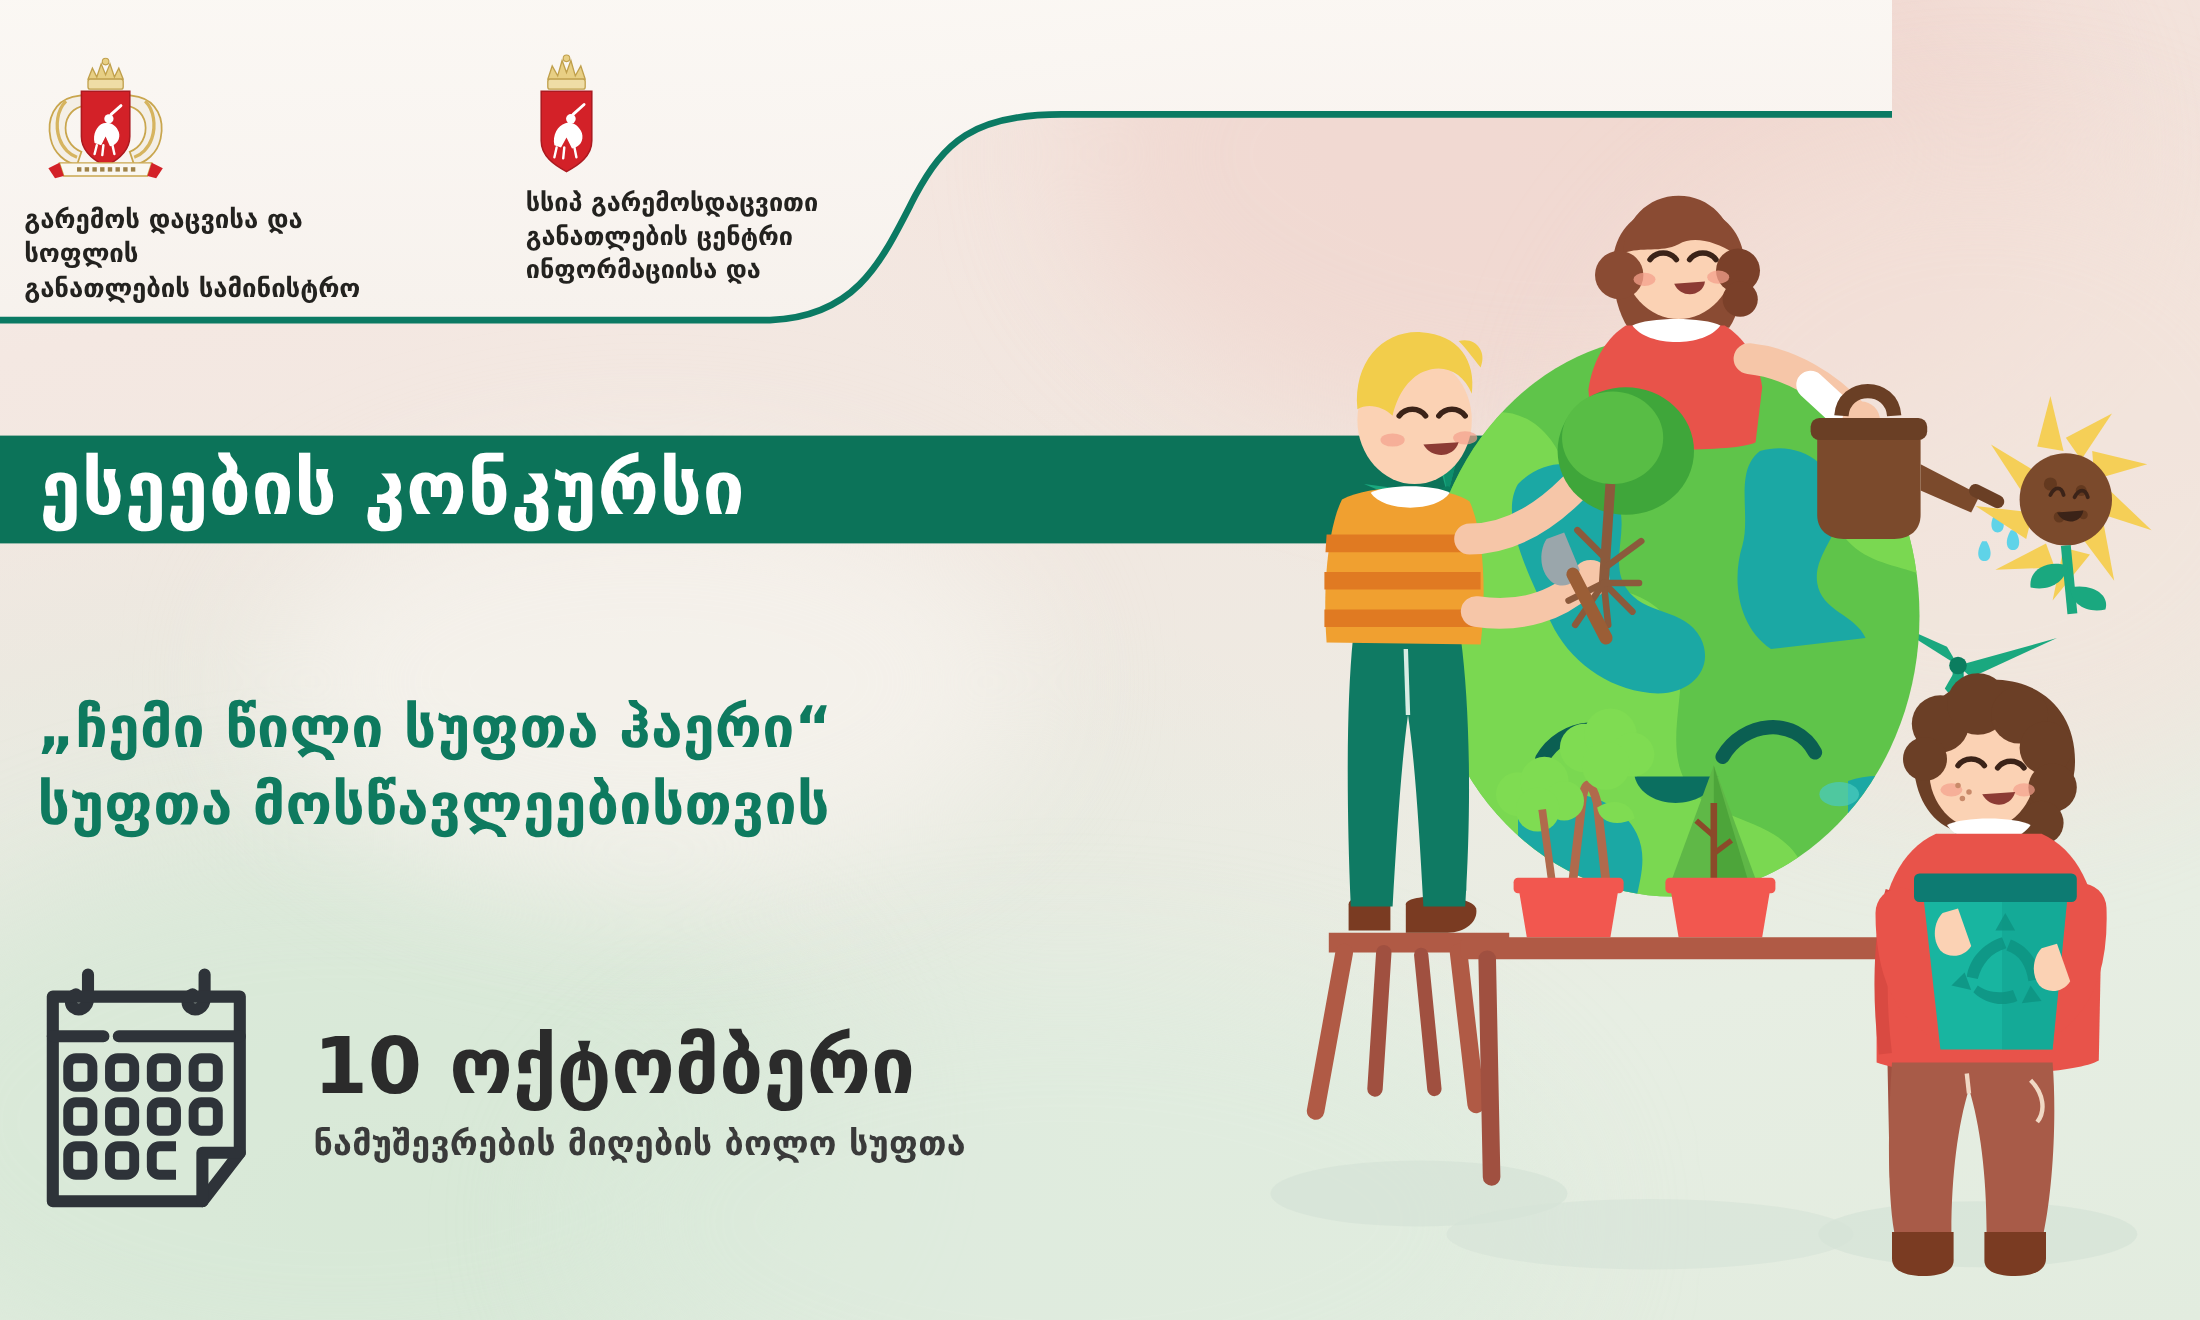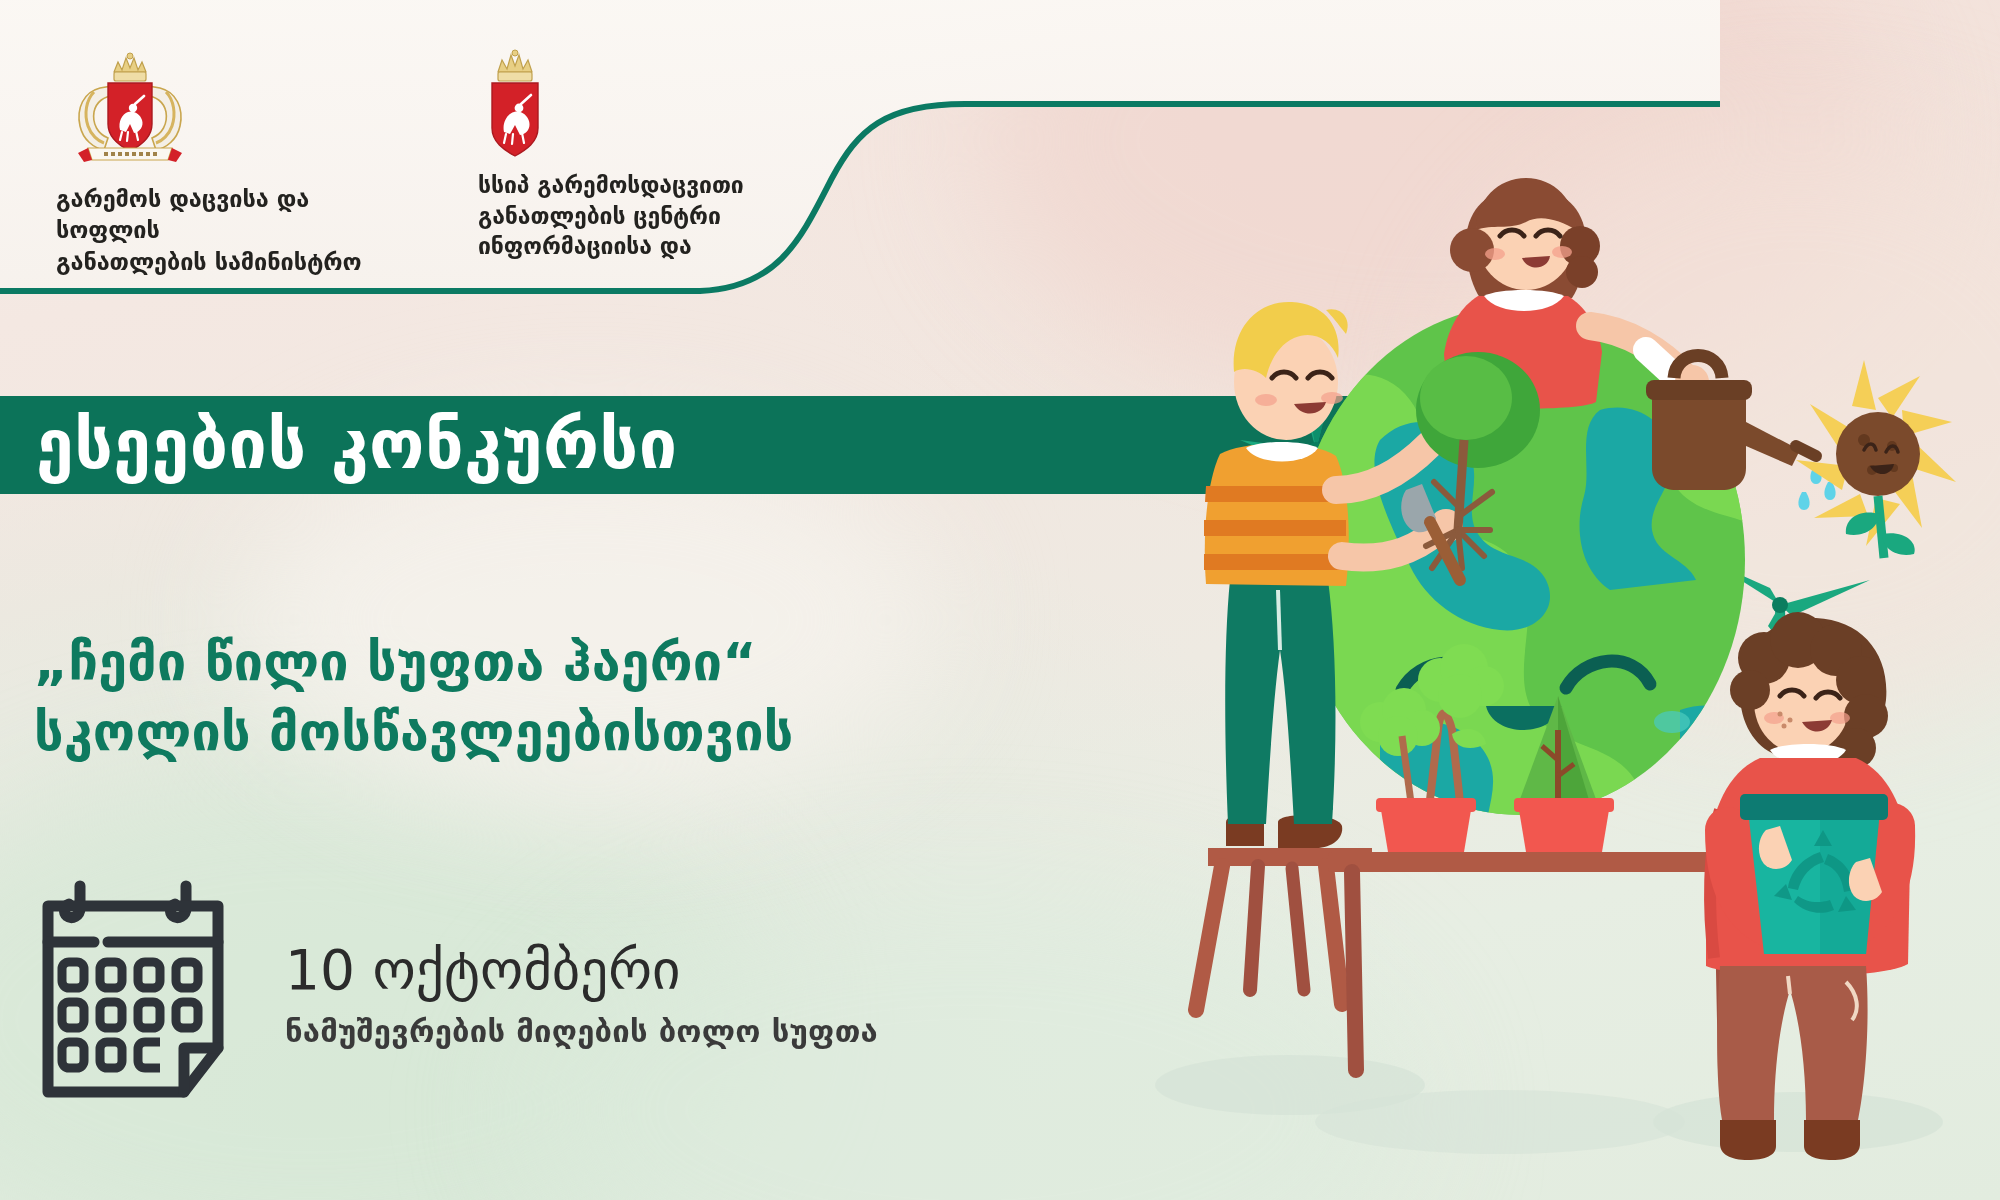--- a/index.html
+++ b/index.html
@@ -23,21 +23,21 @@
   .b4{left:520px;top:880px;width:900px;height:460px;background:rgba(221,235,221,.55);}
   .b5{left:240px;top:430px;width:700px;height:380px;background:rgba(247,243,238,.75);}
 
   
   #header-band{
     position:absolute;left:0;top:0;width:1720px;height:370px;pointer-events:none;
   }
   #header-band svg{display:block;width:100%;height:100%;}
 
   .logo-block{position:absolute;display:flex;flex-direction:column;}
-  #logo-ministry{left:56px;top:52px;width:350px;}
+  #logo-ministry{left:22px;top:52px;width:350px;}
   #logo-center{left:478px;top:48px;width:330px;}
 
   .crest{display:block;}
   #logo-ministry .crest{margin-left:8px;}
   #logo-center .crest{margin-left:4px;}
 
   .logo-text{
     margin-top:14px;
     font-size:23.5px;line-height:1.33;font-weight:700;color:#23221f;
     letter-spacing:-.1px;
@@ -59,21 +59,21 @@
   #subtitle .line{
     color:#0e7a5f;font-size:52px;font-weight:700;line-height:1.34;
     white-space:nowrap;letter-spacing:.2px;
   }
 
   
   #deadline{position:absolute;left:36px;top:880px;display:flex;align-items:center;}
   #calendar-icon{width:205px;height:225px;flex:0 0 auto;}
   #deadline-text{margin-left:44px;margin-top:6px;}
   #deadline-date{
-    color:#2b2b2b;font-size:55px;font-weight:400;line-height:1.05;
+    color:#2b2b2b;font-size:71px;font-weight:700;line-height:1.05;
     white-space:nowrap;letter-spacing:0px;
   }
   #deadline-note{
     color:#3a3a3a;font-size:31px;font-weight:700;margin-top:14px;
     white-space:nowrap;letter-spacing:.2px;
   }
 
   
   #illustration{position:absolute;left:1080px;top:110px;width:920px;height:1090px;}
   #illustration svg{display:block;width:100%;height:100%;}
@@ -170,21 +170,21 @@
       <div>ინფორმაციისა და</div>
     </div>
   </div>
 
   <div id="title-banner">
     <div class="title-text">ესეების კონკურსი</div>
   </div>
 
   <div id="subtitle">
     <div class="line">„ჩემი წილი სუფთა ჰაერი“</div>
-    <div class="line">სკოლის მოსწავლეებისთვის</div>
+    <div class="line">სუფთა მოსწავლეებისთვის</div>
   </div>
 
   <div id="deadline">
     <svg id="calendar-icon" viewBox="0 0 205 225">
       <g fill="none" stroke="#2e3339" stroke-width="11" stroke-linejoin="round" stroke-linecap="round">
 
         <path d="M44,6 L44,28 C44,36 36,40 31,36 C27,33 28,26 33,24"></path>
         <path d="M150,6 L150,28 C150,36 142,40 137,36 C133,33 134,26 139,24"></path>
 
         <path d="M12,26 L182,26 L182,168 L148,212 L12,212 Z"></path>

